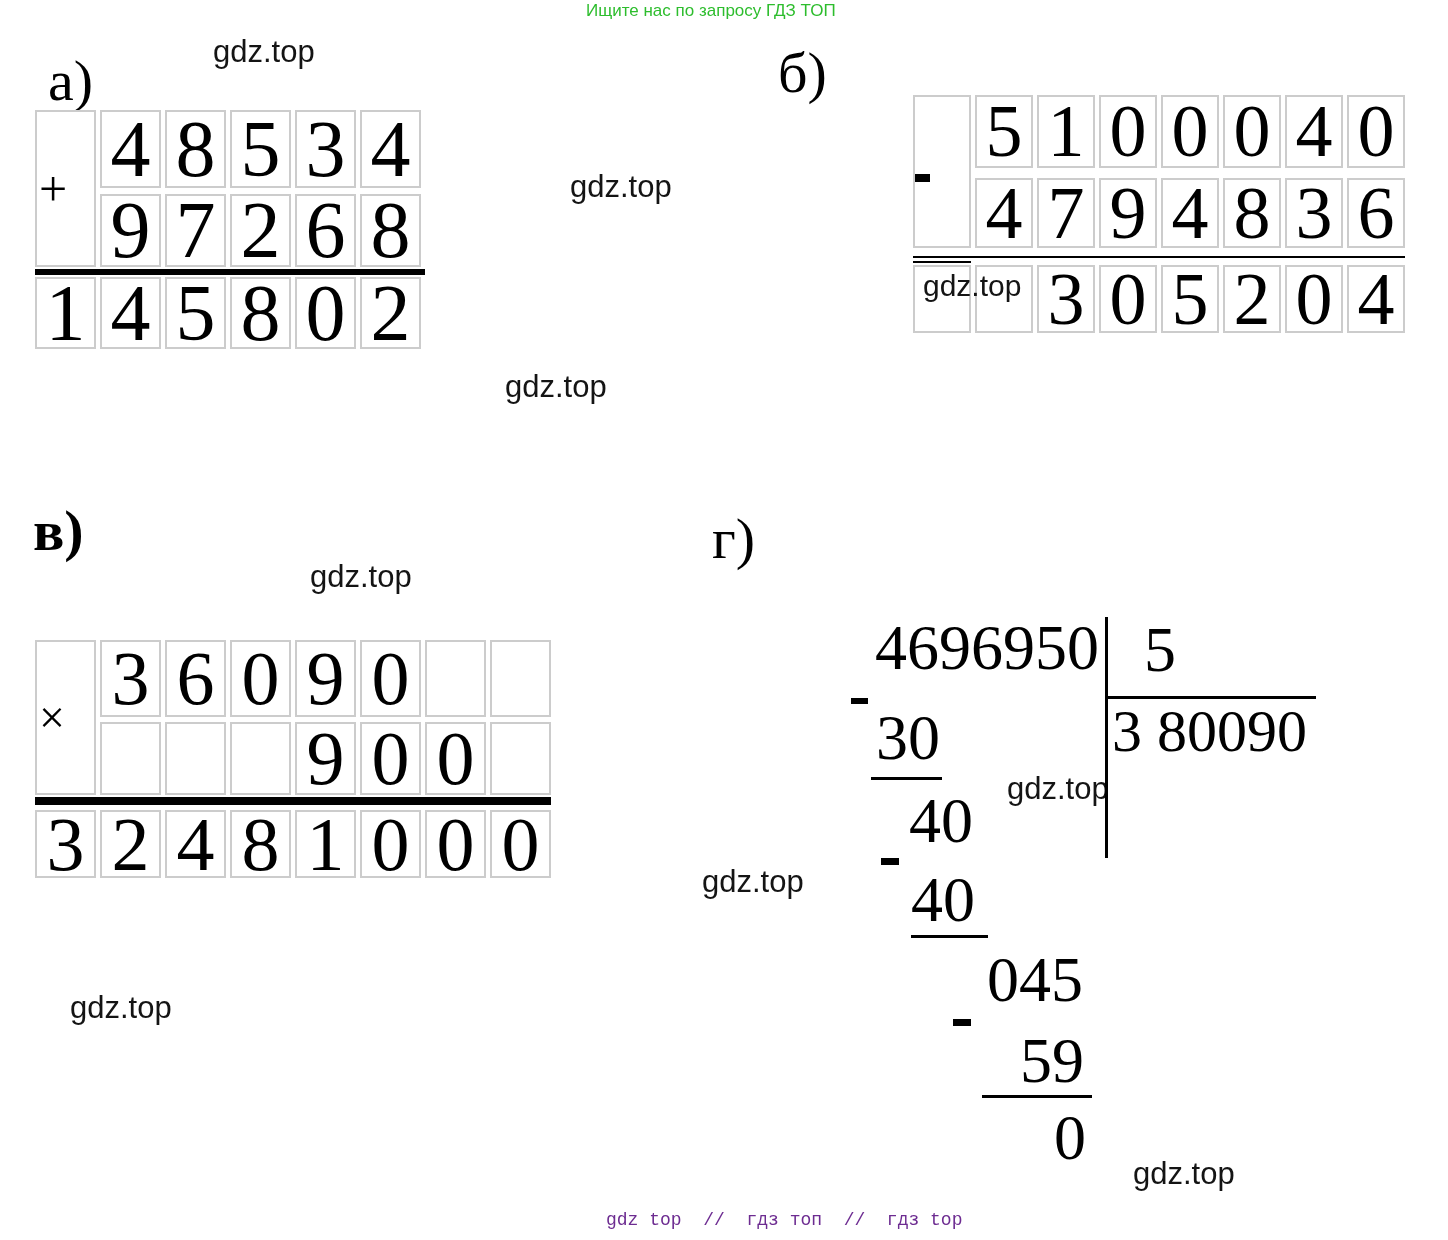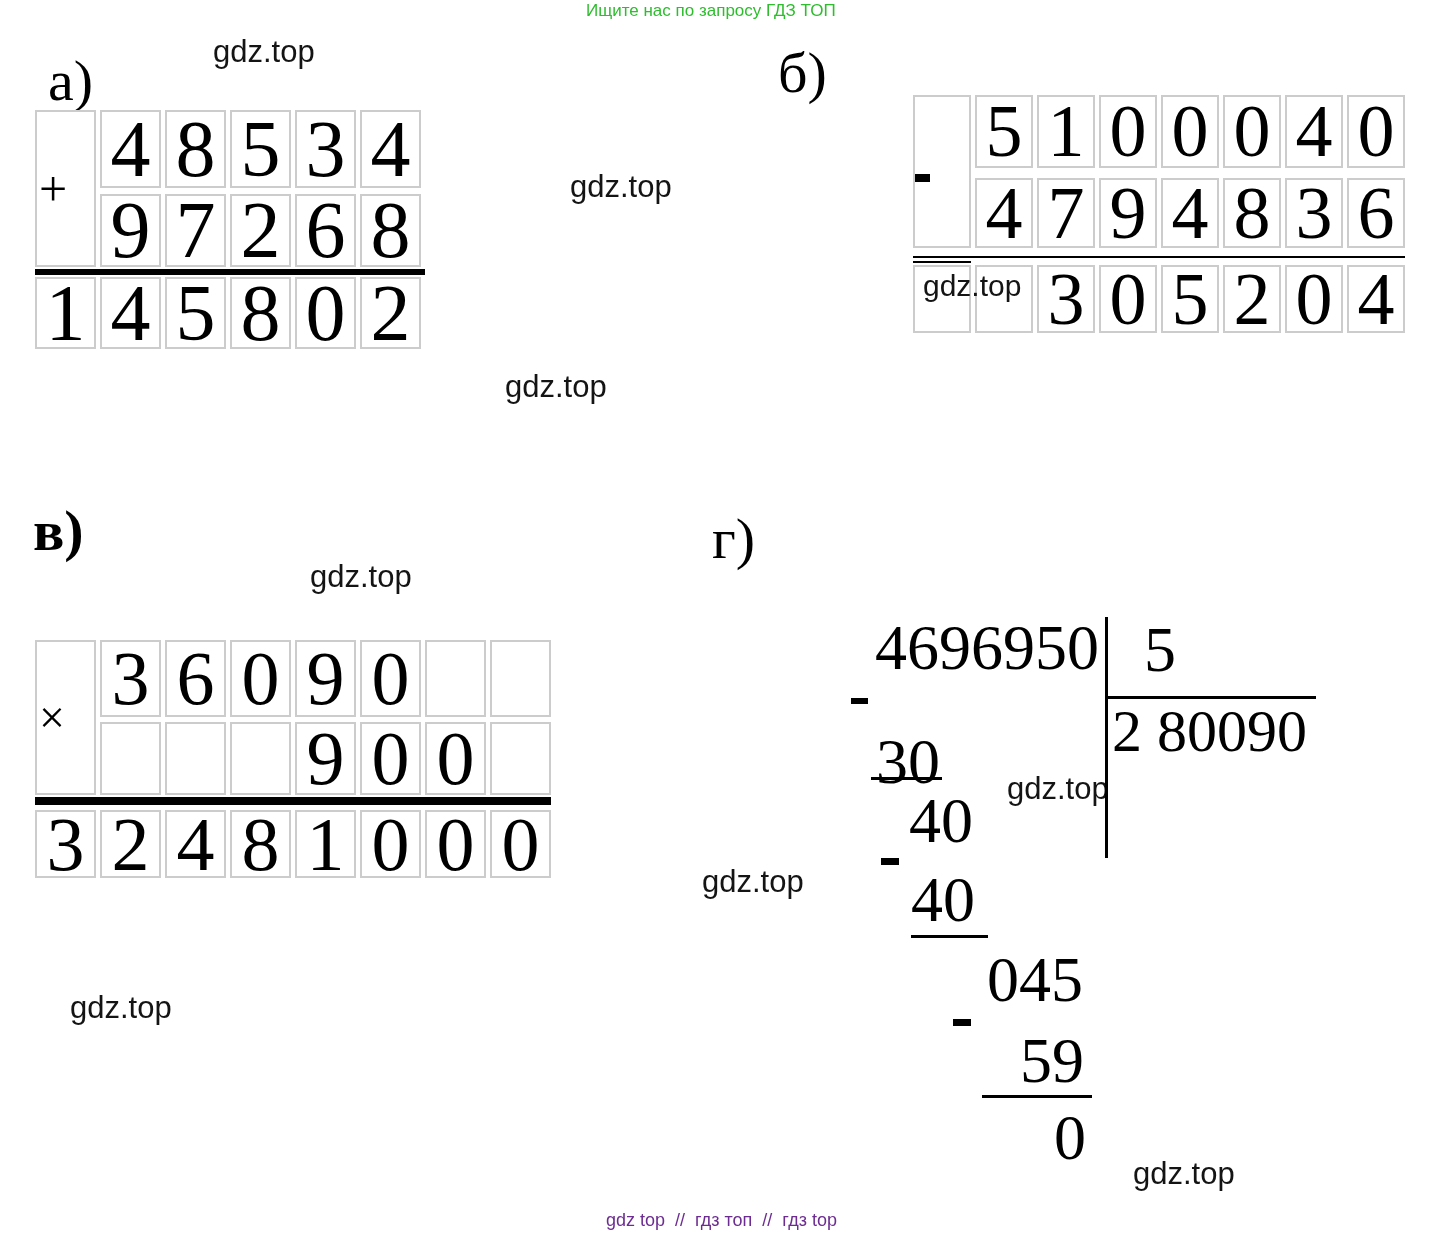--- a/index.html
+++ b/index.html
@@ -3,21 +3,21 @@
 <meta charset="utf-8">
 <style>
   html,body{margin:0;padding:0;}
   body{width:1448px;height:1240px;background:#ffffff;position:relative;overflow:hidden;
        font-family:"Liberation Sans",sans-serif;}
 
   
   #promo{position:absolute;left:586px;top:1px;font-size:17px;color:#2dbd2d;
          font-family:"Liberation Sans",sans-serif;}
   #footer{position:absolute;left:606px;top:1210px;font-size:18px;color:#6d2c91;
-          white-space:pre;font-family:Liberation Sans, sans-serif;}
+          white-space:pre;font-family:Liberation Mono, monospace;}
 
   
   .plabel{position:absolute;font-family:"Liberation Serif",serif;font-size:58px;
           line-height:1;color:#000;}
   #lab-a{left:48px;top:52px;}
   #lab-b{left:778px;top:44px;}
   #lab-v{left:33px;top:502px;font-weight:bold;}
   #lab-g{left:712px;top:510px;}
 
   
@@ -67,21 +67,21 @@
       font-size:76px;}
   #tv .op{font-size:46px;}
   #tv .hline{left:0;top:157px;width:516px;height:8px;}
 
   
   .dnum{position:absolute;font-family:"Liberation Serif",serif;font-size:64px;line-height:1;
         color:#000;}
   #d-dividend{left:875px;top:616px;}
   #d-divisor{left:1144px;top:618px;}
   #d-quot{left:1112px;top:701px;font-size:60px;white-space:pre;}
-  #d-s0{left:876px;top:706px;margin-top:24px;}
+  #d-s0{left:876px;top:706px;}
   #d-s1{left:909px;top:789px;}
   #d-s2{left:911px;top:868px;}
   #d-s3{left:987px;top:948px;}
   #d-s4{left:1020px;top:1029px;}
   #d-s5{left:1054px;top:1106px;}
   .dline{position:absolute;background:#000;}
   #d-vline{left:1105px;top:617px;width:3px;height:241px;}
   #d-hline{left:1105px;top:696px;width:211px;height:3px;}
   #d-l1{left:871px;top:777px;width:71px;height:3px;}
   #d-l2{left:911px;top:935px;width:77px;height:3px;}
@@ -191,21 +191,21 @@
   <div class="cell r3 c8">0</div>
   <div class="hline"></div>
 </div>
 
 <div>
   <div id="d-dividend" class="dnum">4696950</div>
   <div id="d-m1" class="dash"></div>
   <div id="d-vline" class="dline"></div>
   <div id="d-divisor" class="dnum">5</div>
   <div id="d-hline" class="dline"></div>
-  <div id="d-quot" class="dnum">2 80090</div>
+  <div id="d-quot" class="dnum">3 80090</div>
   <div id="d-s0" class="dnum">30</div>
   <div id="d-l1" class="dline"></div>
   <div id="d-s1" class="dnum">40</div>
   <div id="d-m2" class="dash"></div>
   <div id="d-s2" class="dnum">40</div>
   <div id="d-l2" class="dline"></div>
   <div id="d-s3" class="dnum">045</div>
   <div id="d-m3" class="dash"></div>
   <div id="d-s4" class="dnum">59</div>
   <div id="d-l3" class="dline"></div>

